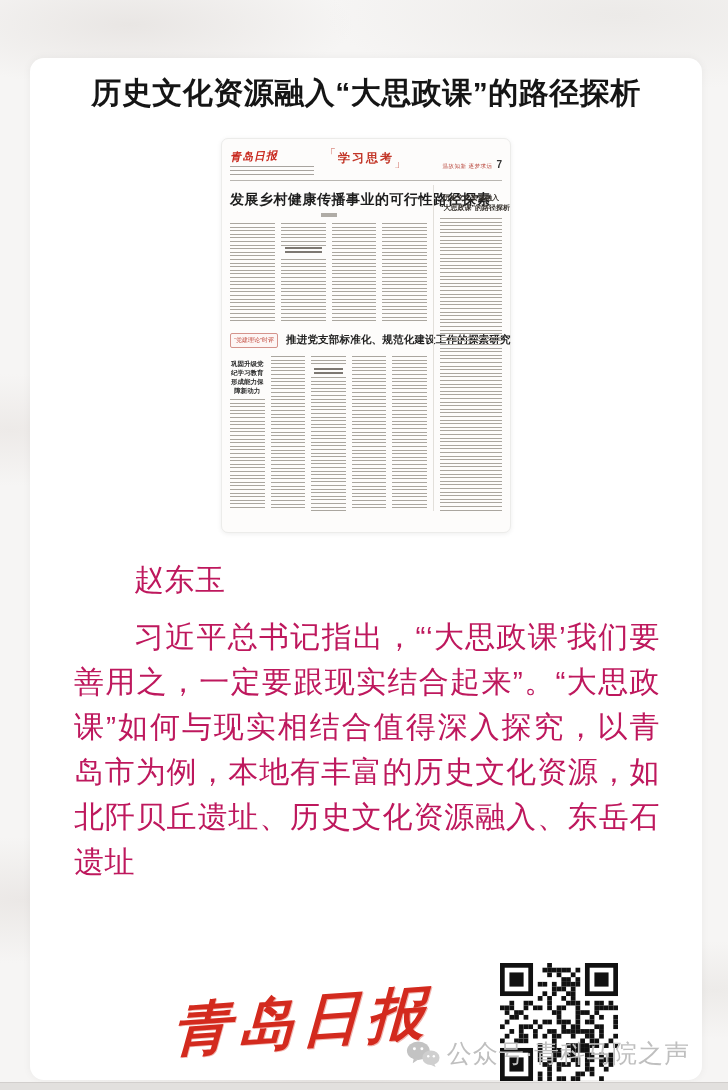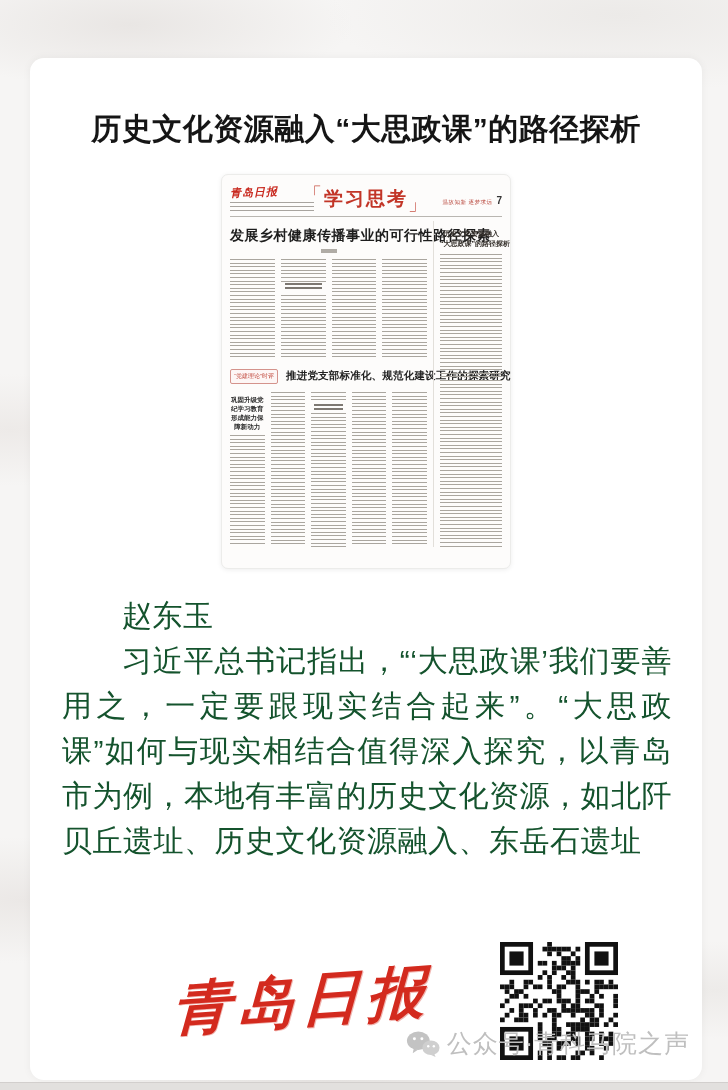--- a/index.html
+++ b/index.html
@@ -12,42 +12,42 @@
       radial-gradient(ellipse 420px 110px at 620px 15px,#eceae8 0%,rgba(236,234,232,0) 70%),
       radial-gradient(ellipse 240px 80px at 10px 430px,#edeae8 0%,rgba(237,234,232,0) 70%),
       radial-gradient(ellipse 260px 90px at 20px 900px,#ebe8e6 0%,rgba(235,232,230,0) 70%),
       radial-gradient(ellipse 380px 100px at 330px 1075px,#e8e5e3 0%,rgba(232,229,227,0) 70%),
       radial-gradient(ellipse 220px 70px at 715px 990px,#edebe9 0%,rgba(237,235,233,0) 70%);
   }
   .bottom-strip{position:absolute;left:0;right:0;bottom:0;height:7px;background:#e2e0de;border-top:1px solid #d2cfcd;}
   .card{
     position:absolute;left:30px;right:26px;top:58px;bottom:10px;
     background:#ffffff;border-radius:14px;box-shadow:0 0 8px rgba(0,0,0,.05);
-    padding-top:52px;box-sizing:border-box;
+    padding-top:16px;box-sizing:border-box;
   }
   .title{
     margin:0 36px 26px 36px;text-align:center;
     font-size:30px;line-height:38px;font-weight:bold;color:#151515;letter-spacing:.5px;
   }
   
   .np{
     width:272px;height:379px;margin:0 auto;background:#fdfcfb;
     border:1px solid #ececea;border-radius:7px;box-shadow:0 1px 5px rgba(0,0,0,.07);
     padding:7px 8px;position:relative;cursor:pointer;
   }
   .np-header{position:relative;height:34px;}
   .np-mast-logo{
     font-size:11px;font-weight:bold;font-style:italic;color:#c8281e;
     font-family:"DejaVu Serif",serif;letter-spacing:1px;transform:rotate(-2deg);display:inline-block;
   }
   .np-mast-lines{width:84px;height:9px;margin-top:2px;
     background:repeating-linear-gradient(180deg,#a8a49f 0 1px,rgba(0,0,0,0) 1px 4px);}
   .np-section{
     position:absolute;left:50%;top:0;transform:translateX(-50%);
-    font-size:19px;font-weight:bold;color:#c23527;white-space:nowrap;letter-spacing:2px;text-align:right;
+    font-size:12px;font-weight:bold;color:#c23527;white-space:nowrap;letter-spacing:2px;text-align:right;
   }
   .np-section .br-l{vertical-align:4px;color:#c9564a;font-weight:normal;}
   .np-section .br-r{vertical-align:-5px;color:#c9564a;font-weight:normal;}
   .np-slogan{position:absolute;right:0;top:8px;text-align:right;}
   .np-slogan .slg{font-size:5.5px;color:#b8453a;letter-spacing:.5px;}
   .np-pageno{font-size:10px;font-weight:bold;color:#333;margin-left:4px;}
   .np-rule{border-bottom:1px solid #b9b6b1;margin-top:0;}
   .np-body{display:flex;gap:6px;height:326px;margin-top:4px;}
   .np-left{flex:1;display:flex;flex-direction:column;min-width:0;}
   .np-h1{font-size:14px;font-weight:bold;color:#1d1d1d;text-align:center;line-height:17px;margin-top:6px;letter-spacing:.5px;white-space:nowrap;}
@@ -64,34 +64,34 @@
     font-size:6px;color:#c0473b;border:1px solid #d4938c;border-radius:2px;
     padding:2px 3px;white-space:nowrap;background:#fdf6f5;
   }
   .np-h2{flex:1;font-size:10.5px;font-weight:bold;color:#222;text-align:center;white-space:nowrap;letter-spacing:.2px;}
   .np-subhead{font-size:6.5px;font-weight:bold;color:#2a2a2a;text-align:center;line-height:9px;margin:3px 0 4px 0;}
   .np-rightcol{width:62px;display:flex;flex-direction:column;border-left:1px solid #e2dfda;padding-left:6px;}
   .np-h3{font-size:7px;font-weight:bold;color:#35302b;text-align:center;line-height:10px;margin:8px 0 5px 0;white-space:nowrap;}
   
   .article-body{margin:24px 30px 0 32px;}
   .article-body p{
-    margin:0;font-size:30px;line-height:45px;color:#14532d;
+    margin:12px;font-size:30px;line-height:45px;color:#be185d;
     text-align:justify;text-indent:2em;letter-spacing:.5px;
   }
   
   .footer-row{display:flex;align-items:center;margin-top:76px;height:124px;}
   .brand-logo{
     margin-left:142px;font-family:"DejaVu Serif",serif;font-style:italic;font-weight:bold;
     font-size:58px;color:#d32a1e;letter-spacing:7px;transform:rotate(-4deg) skewX(-6deg);
     text-shadow:1px 1px 0 rgba(211,42,30,.35);white-space:nowrap;
   }
   .qr{width:118px;height:118px;margin-left:auto;margin-right:84px;cursor:pointer;}
   .qr svg{width:100%;height:100%;display:block;}
   .watermark{
-    position:absolute;right:12px;bottom:20px;display:flex;align-items:center;gap:7px;
+    position:absolute;right:12px;bottom:10px;display:flex;align-items:center;gap:7px;
     font-size:25px;color:#bfbfbf;letter-spacing:1px;white-space:nowrap;
   }
   .wx-icon{display:inline-flex;}
 </style>
 </head>
 <body>
 
 <div class="card">
 
   <h1 class="title">历史文化资源融入“大思政课”的路径探析</h1>

